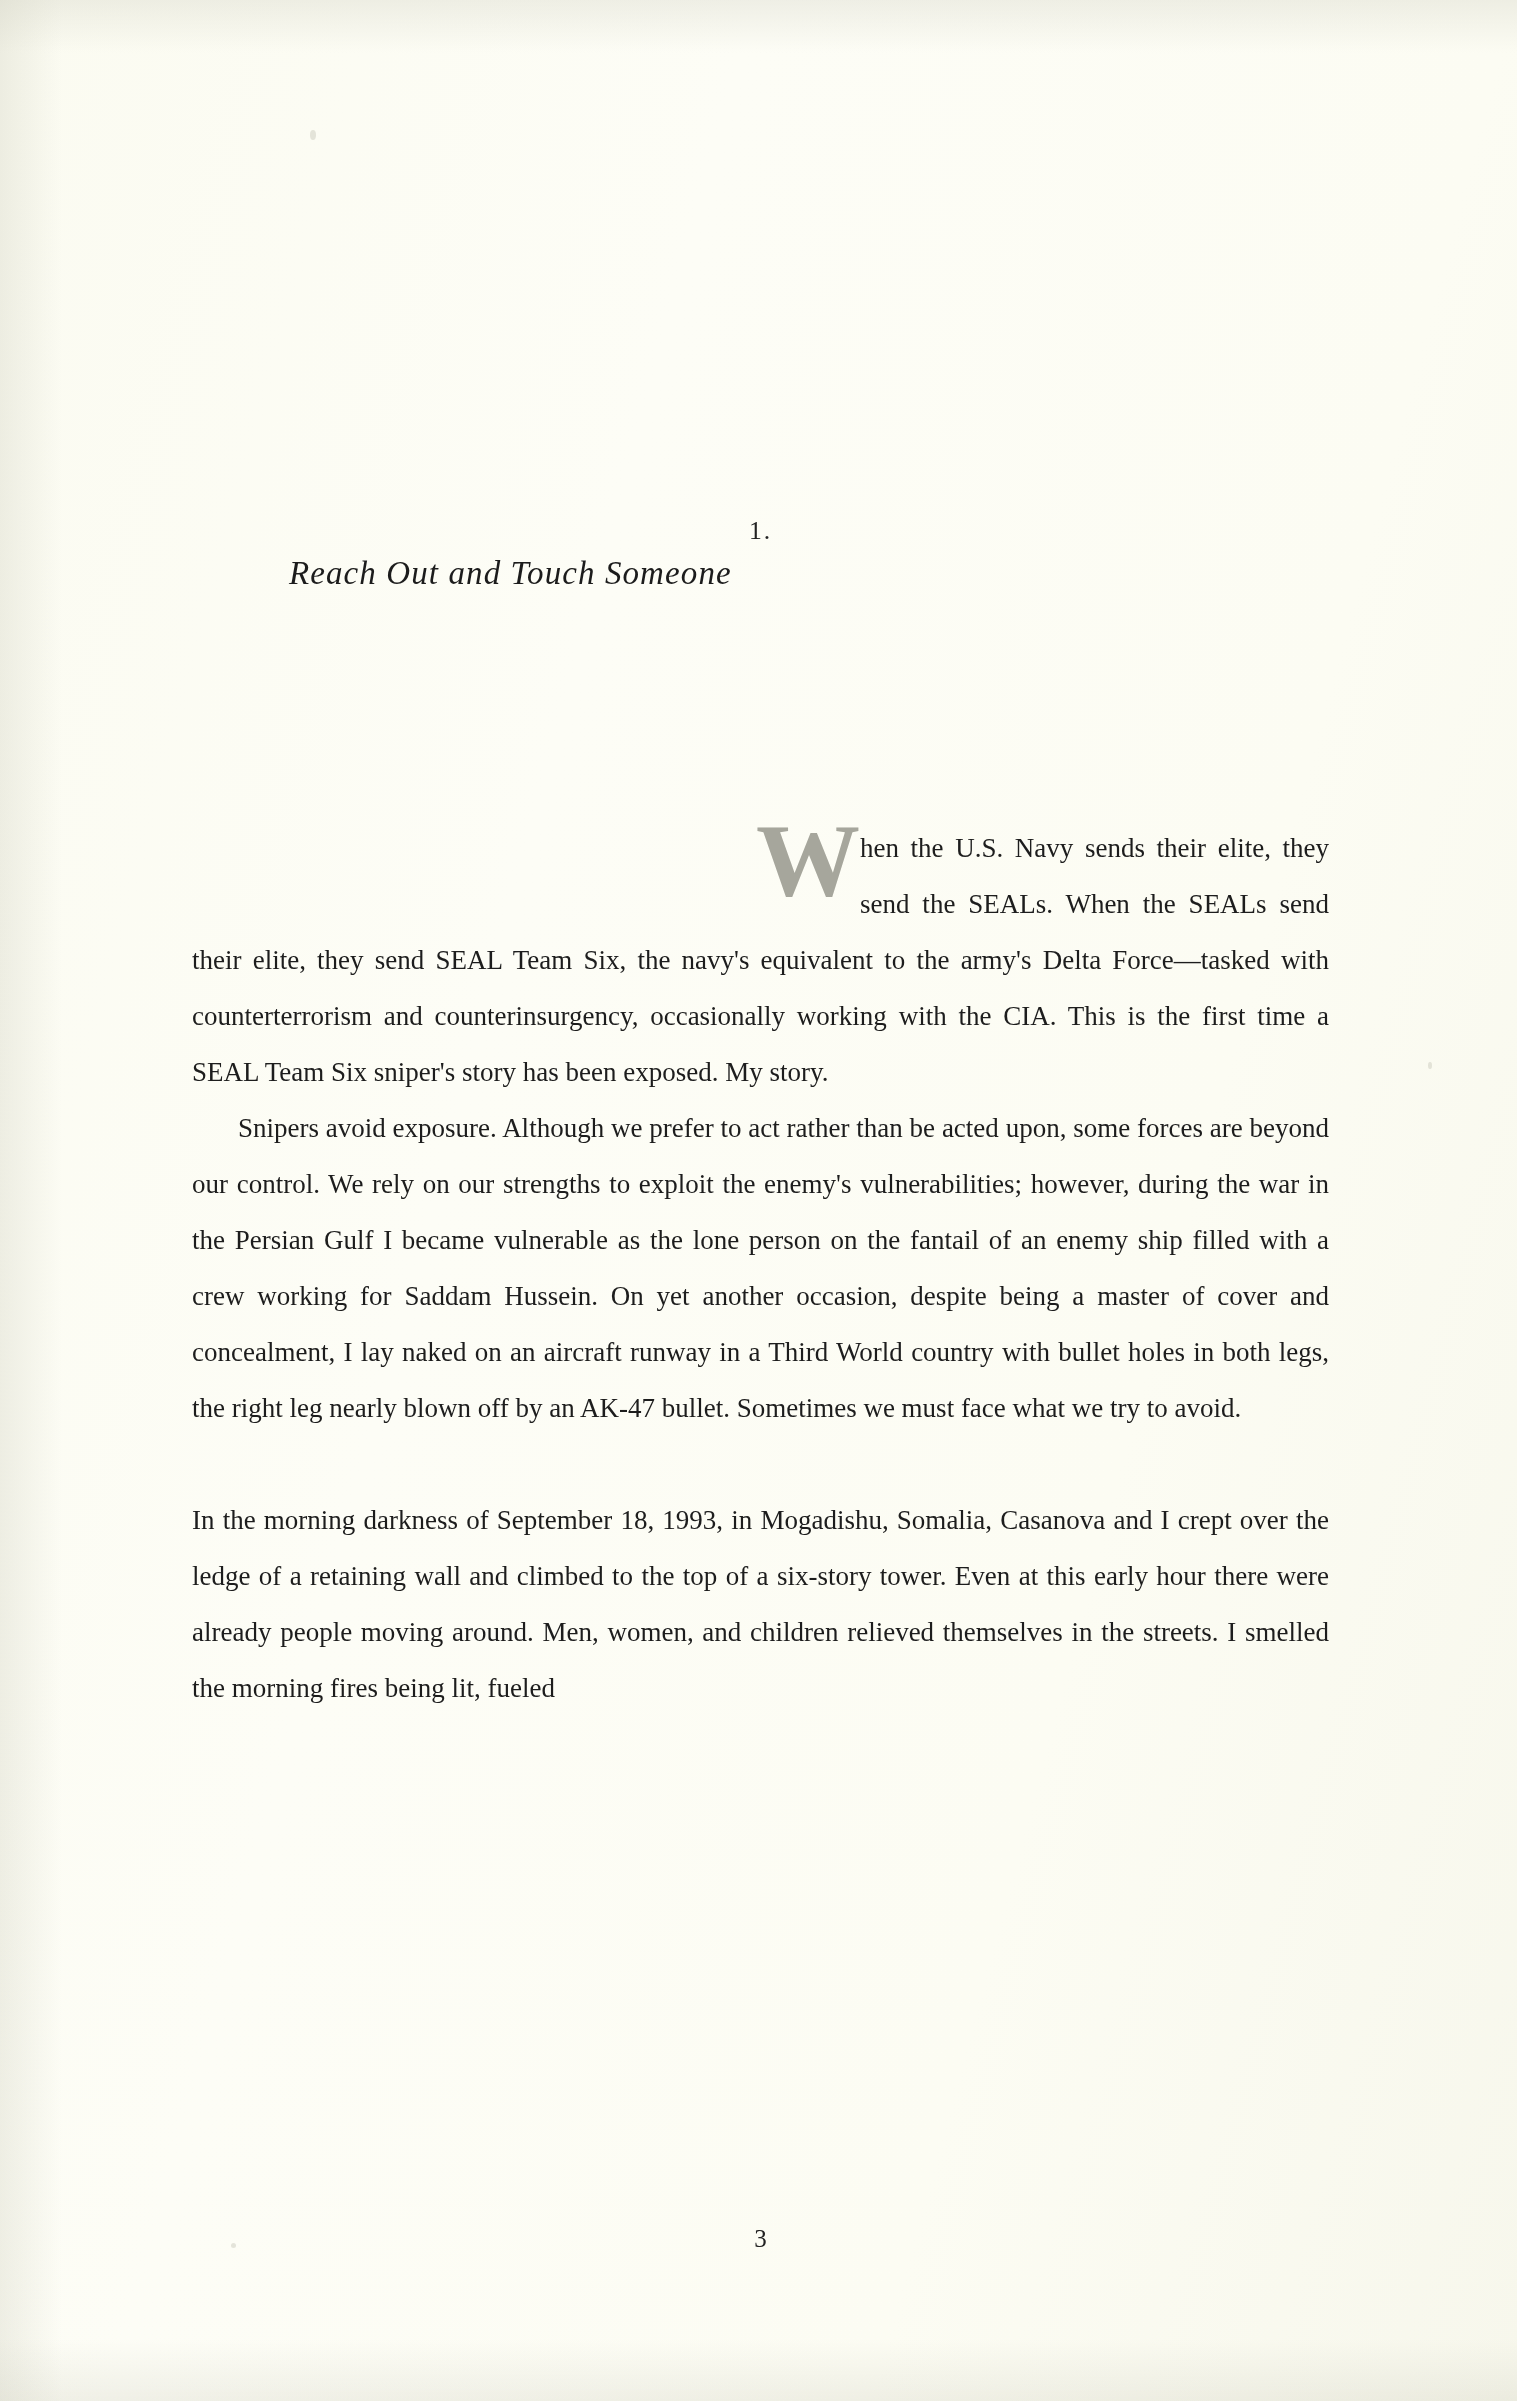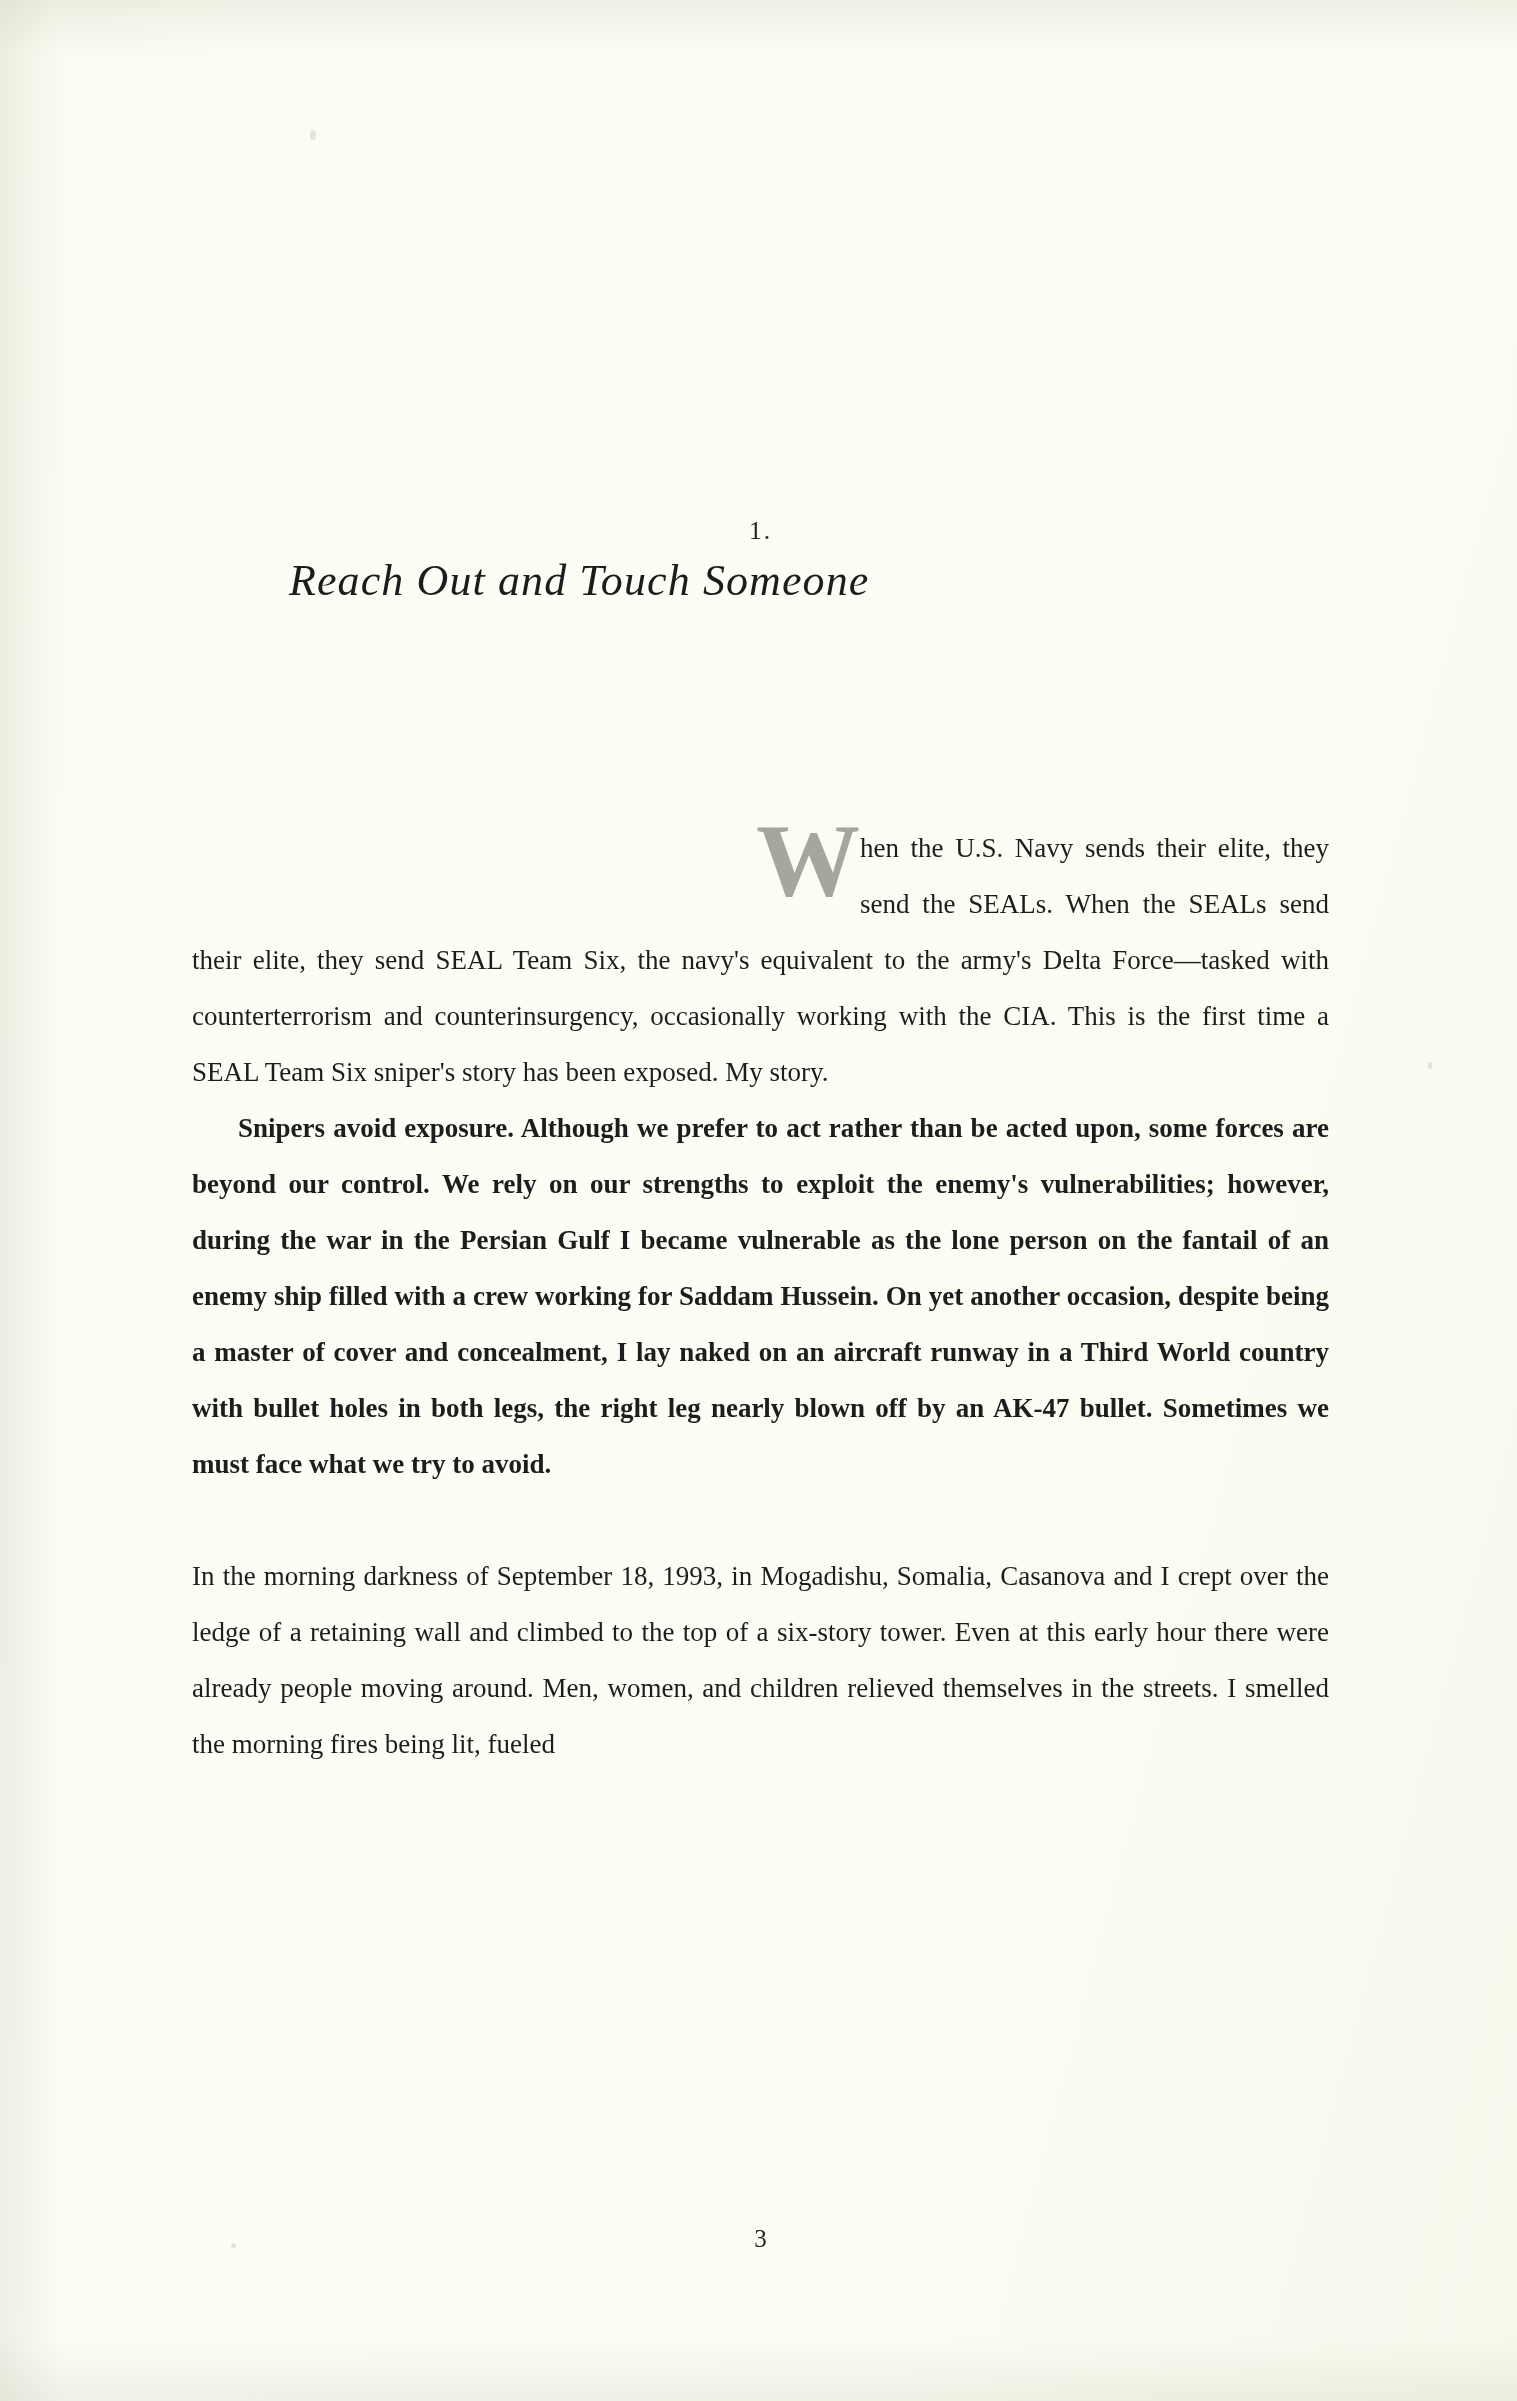--- a/index.html
+++ b/index.html
@@ -65,21 +65,21 @@
     font-size: 25.6px;
     letter-spacing: 1.8px;
     color: #222;
     font-family: "Liberation Serif", serif;
   }
 
   .chapter-title {
     position: absolute;
     top: 555px;
     left: 97px;
-    font-size: 44px;
+    font-size: 33px;
     font-style: italic;
     letter-spacing: 1.1px;
     color: #1c1c1c;
     font-family: "Liberation Serif", serif;
   }
 
   .body-text {
     position: absolute;
     top: 820px;
     left: 0;
@@ -93,21 +93,20 @@
   }
 
   .para {
     margin: 0;
     text-align: justify;
     text-justify: inter-word;
   }
 
   .para.indent {
     text-indent: 46px;
-    font-weight: bold;
   }
 
   .para.gap-before {
     margin-top: 56px;
   }
 
   .dropcap {
     float: left;
     font-size: 104px;
     line-height: 76px;

